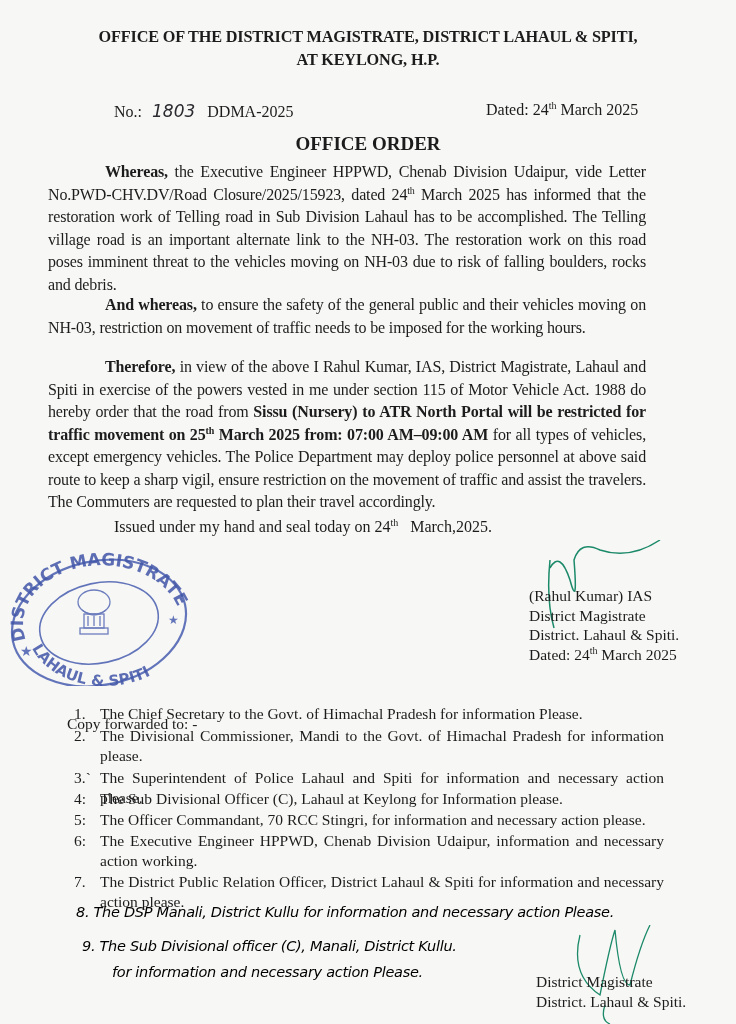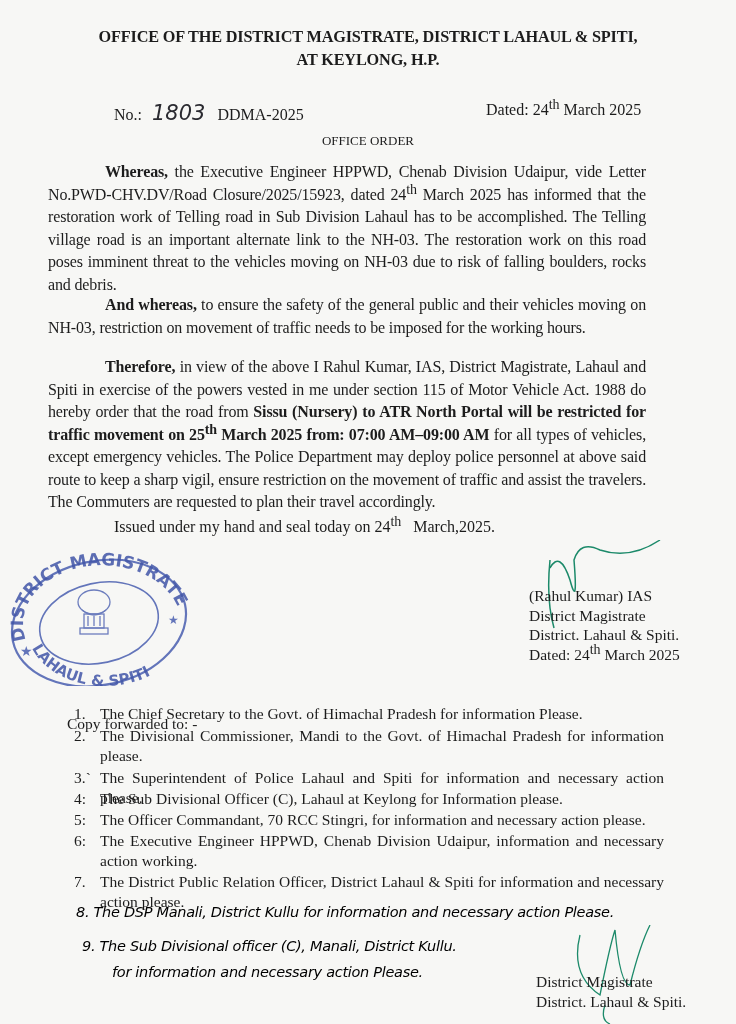--- a/index.html
+++ b/index.html
@@ -18,47 +18,47 @@
       transform: scaleX(0.93); transform-origin: center;
     }
     .hand { font-family: "DejaVu Sans", sans-serif; font-style: italic; font-weight: 300; color: #2a2a30; }
     .para {
       left: 48px; width: 598px;
       font-size: 16px; line-height: 22.5px; text-align: justify;
       letter-spacing: -0.15px;
     }
     .indent { display: inline-block; width: 57px; }
     b { font-weight: bold; }
-    sup { font-size: 14px; line-height: 0; }
+    sup { font-size: 10px; line-height: 0; }
     .sig { font-size: 15.5px; line-height: 19.5px; }
     .li { left: 74px; width: 590px; font-size: 15.5px; line-height: 20px; }
     .li .num { position: absolute; left: 0; width: 26px; }
     .li .txt { margin-left: 26px; display: block; text-align: justify; }
     .handline { font-family: "DejaVu Sans", sans-serif; font-style: italic; font-size: 14.5px; color: #000000; letter-spacing: -0.3px; }
     .stamp { left: 6px; top: 548px; width: 186px; height: 138px; }
     .sign { color: #1c8a6a; }
   </style>
 </head>
 <body>
 
 <div class="page">
 
   <div class="abs hdr" style="top:26px;">OFFICE OF THE DISTRICT MAGISTRATE, DISTRICT LAHAUL &amp; SPITI,</div>
   <div class="abs hdr" style="top:49px;">AT KEYLONG, H.P.</div>
 
   <div class="abs" style="left:114px; top:101px; font-size:16px;">
     <span>No.:</span>
-    <span class="hand" style="font-size:21px; margin:0 8px 12px 6px;">1803</span>
+    <span class="hand" style="font-size:17px; margin:0 8px 12px 6px;">1803</span>
     <span>DDMA-2025</span>
   </div>
   <div class="abs" style="left:486px; top:101px; font-size:16px;">
     <span>Dated: 24</span><sup>th</sup><span> March 2025</span>
   </div>
 
-  <div class="abs" style="left:0; width:736px; top:133px; text-align:center; font-weight:normal; font-size:13px;">OFFICE ORDER</div>
+  <div class="abs" style="left:0; width:736px; top:133px; text-align:center; font-weight:bold; font-size:19px;">OFFICE ORDER</div>
 
   <div class="abs para" style="top:161px;">
     <span class="indent"></span><b>Whereas,</b><span> the Executive Engineer HPPWD, Chenab Division Udaipur, vide Letter No.PWD-CHV.DV/Road Closure/2025/15923, dated 24</span><sup>th</sup><span> March 2025 has informed that the restoration work of Telling road in Sub Division Lahaul has to be accomplished. The Telling village road is an important alternate link to the NH-03. The restoration work on this road poses imminent threat to the vehicles moving on NH-03 due to risk of falling boulders, rocks and debris.</span>
   </div>
 
   <div class="abs para" style="top:294px;">
     <span class="indent"></span><b>And whereas,</b><span> to ensure the safety of the general public and their vehicles moving on NH-03, restriction on movement of traffic needs to be imposed for the working hours.</span>
   </div>
 
   <div class="abs para" style="top:356px;">

